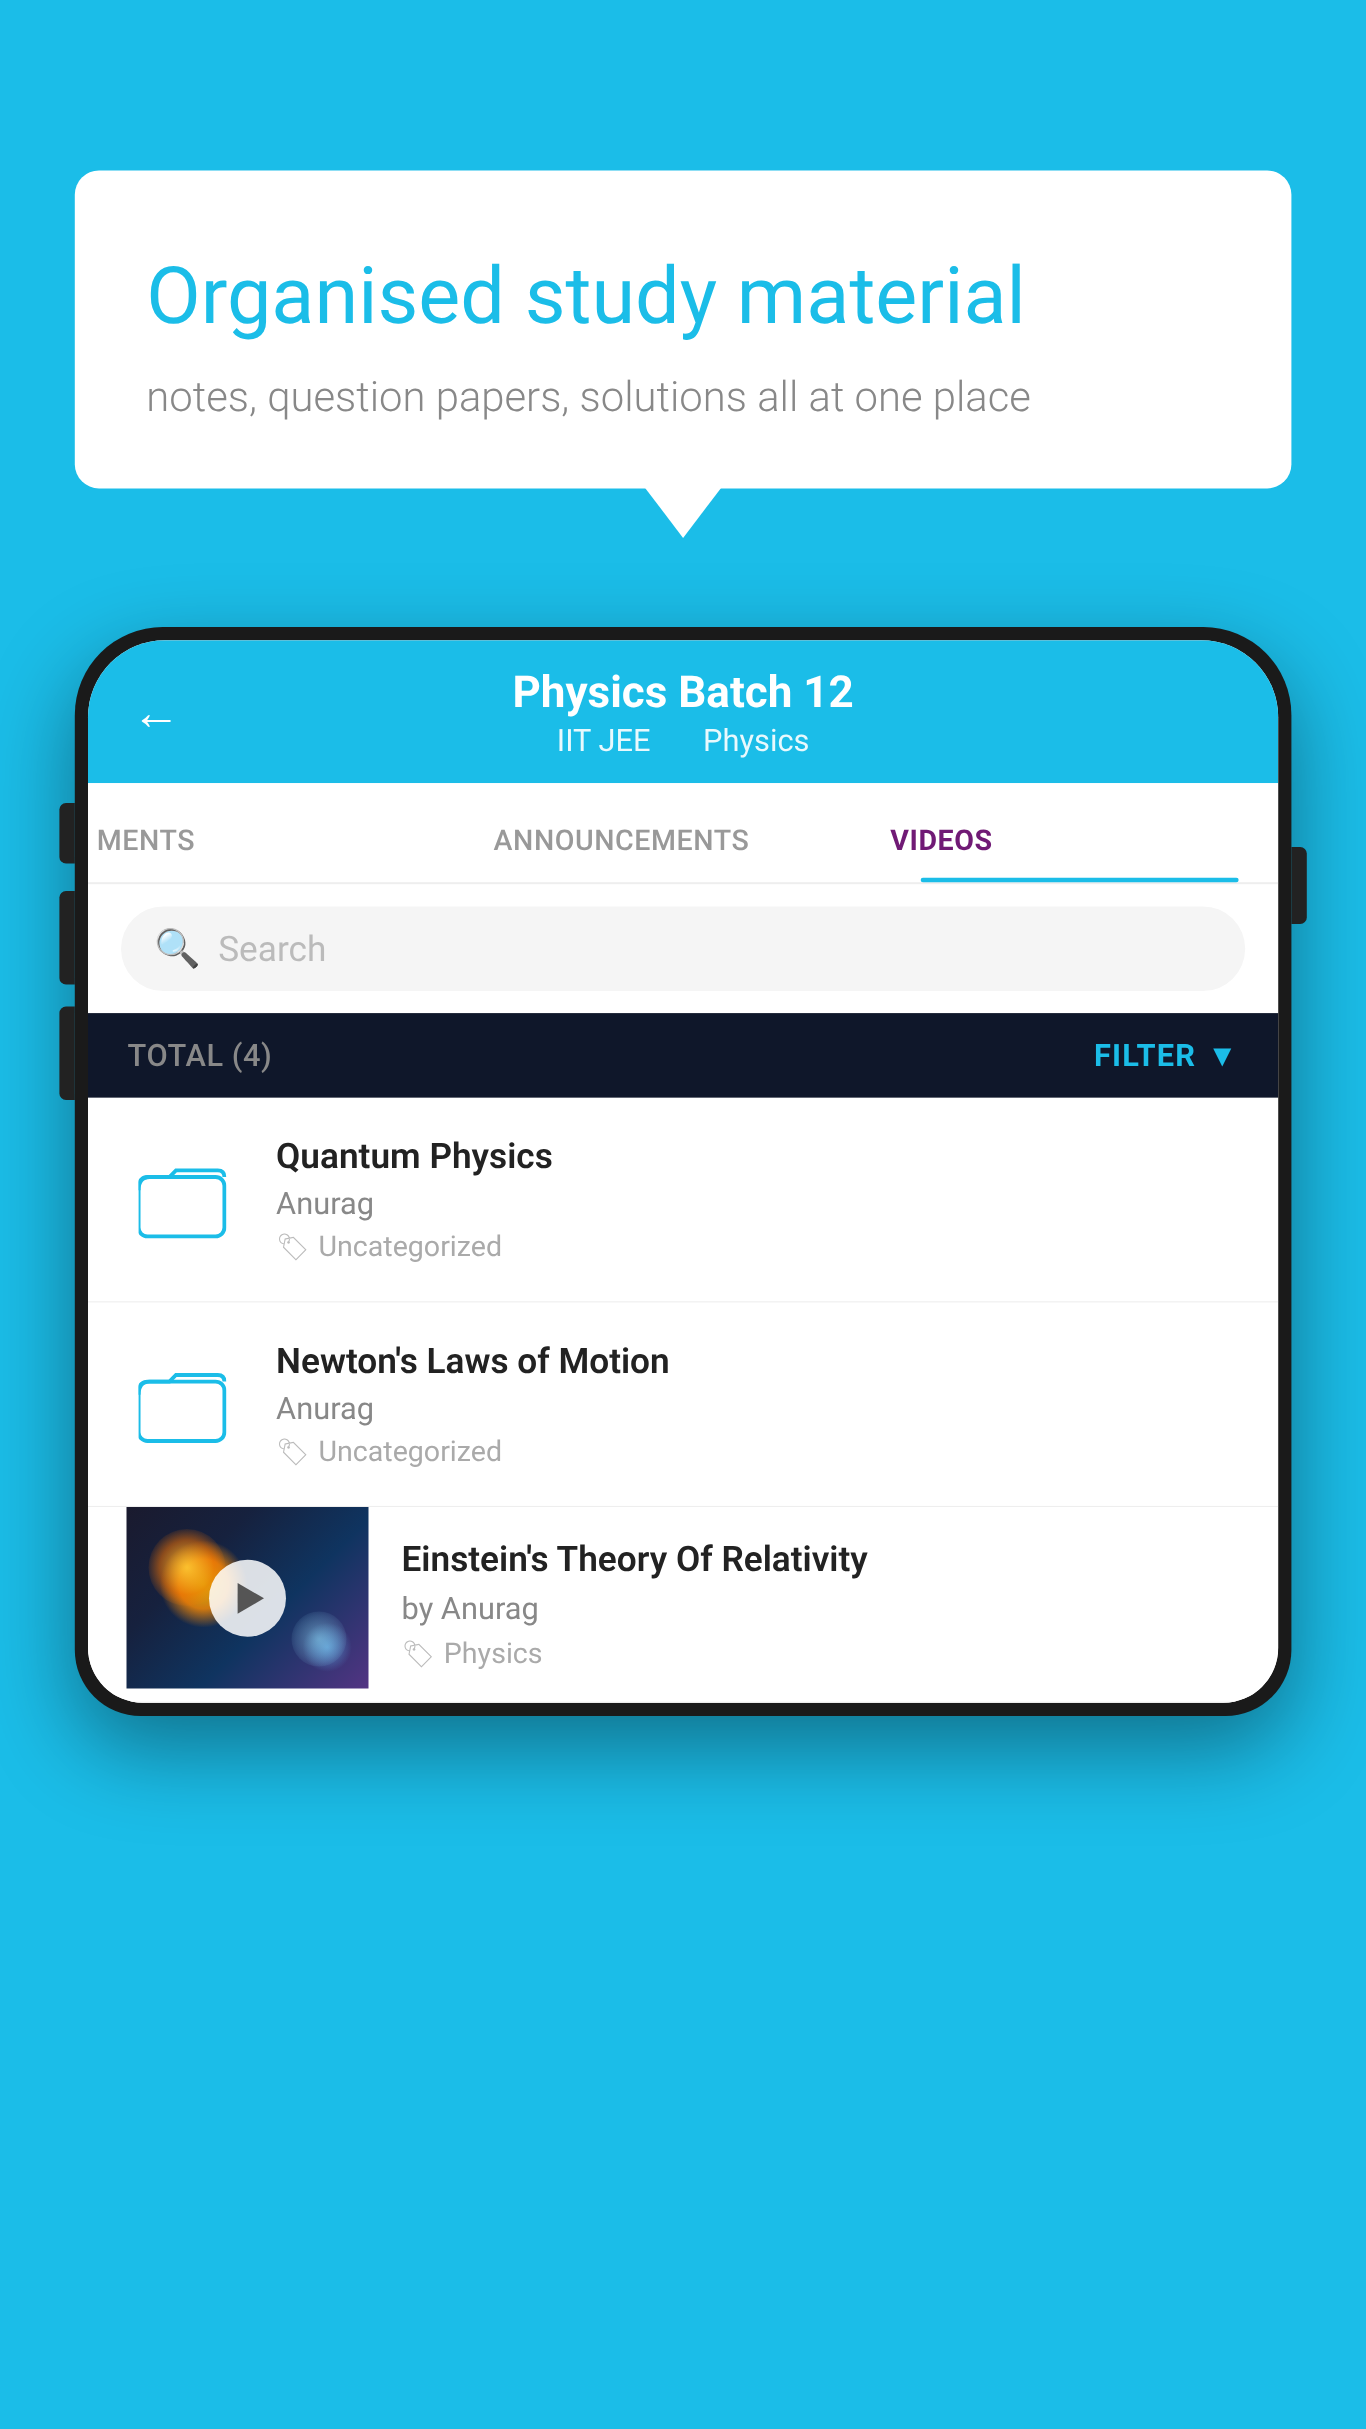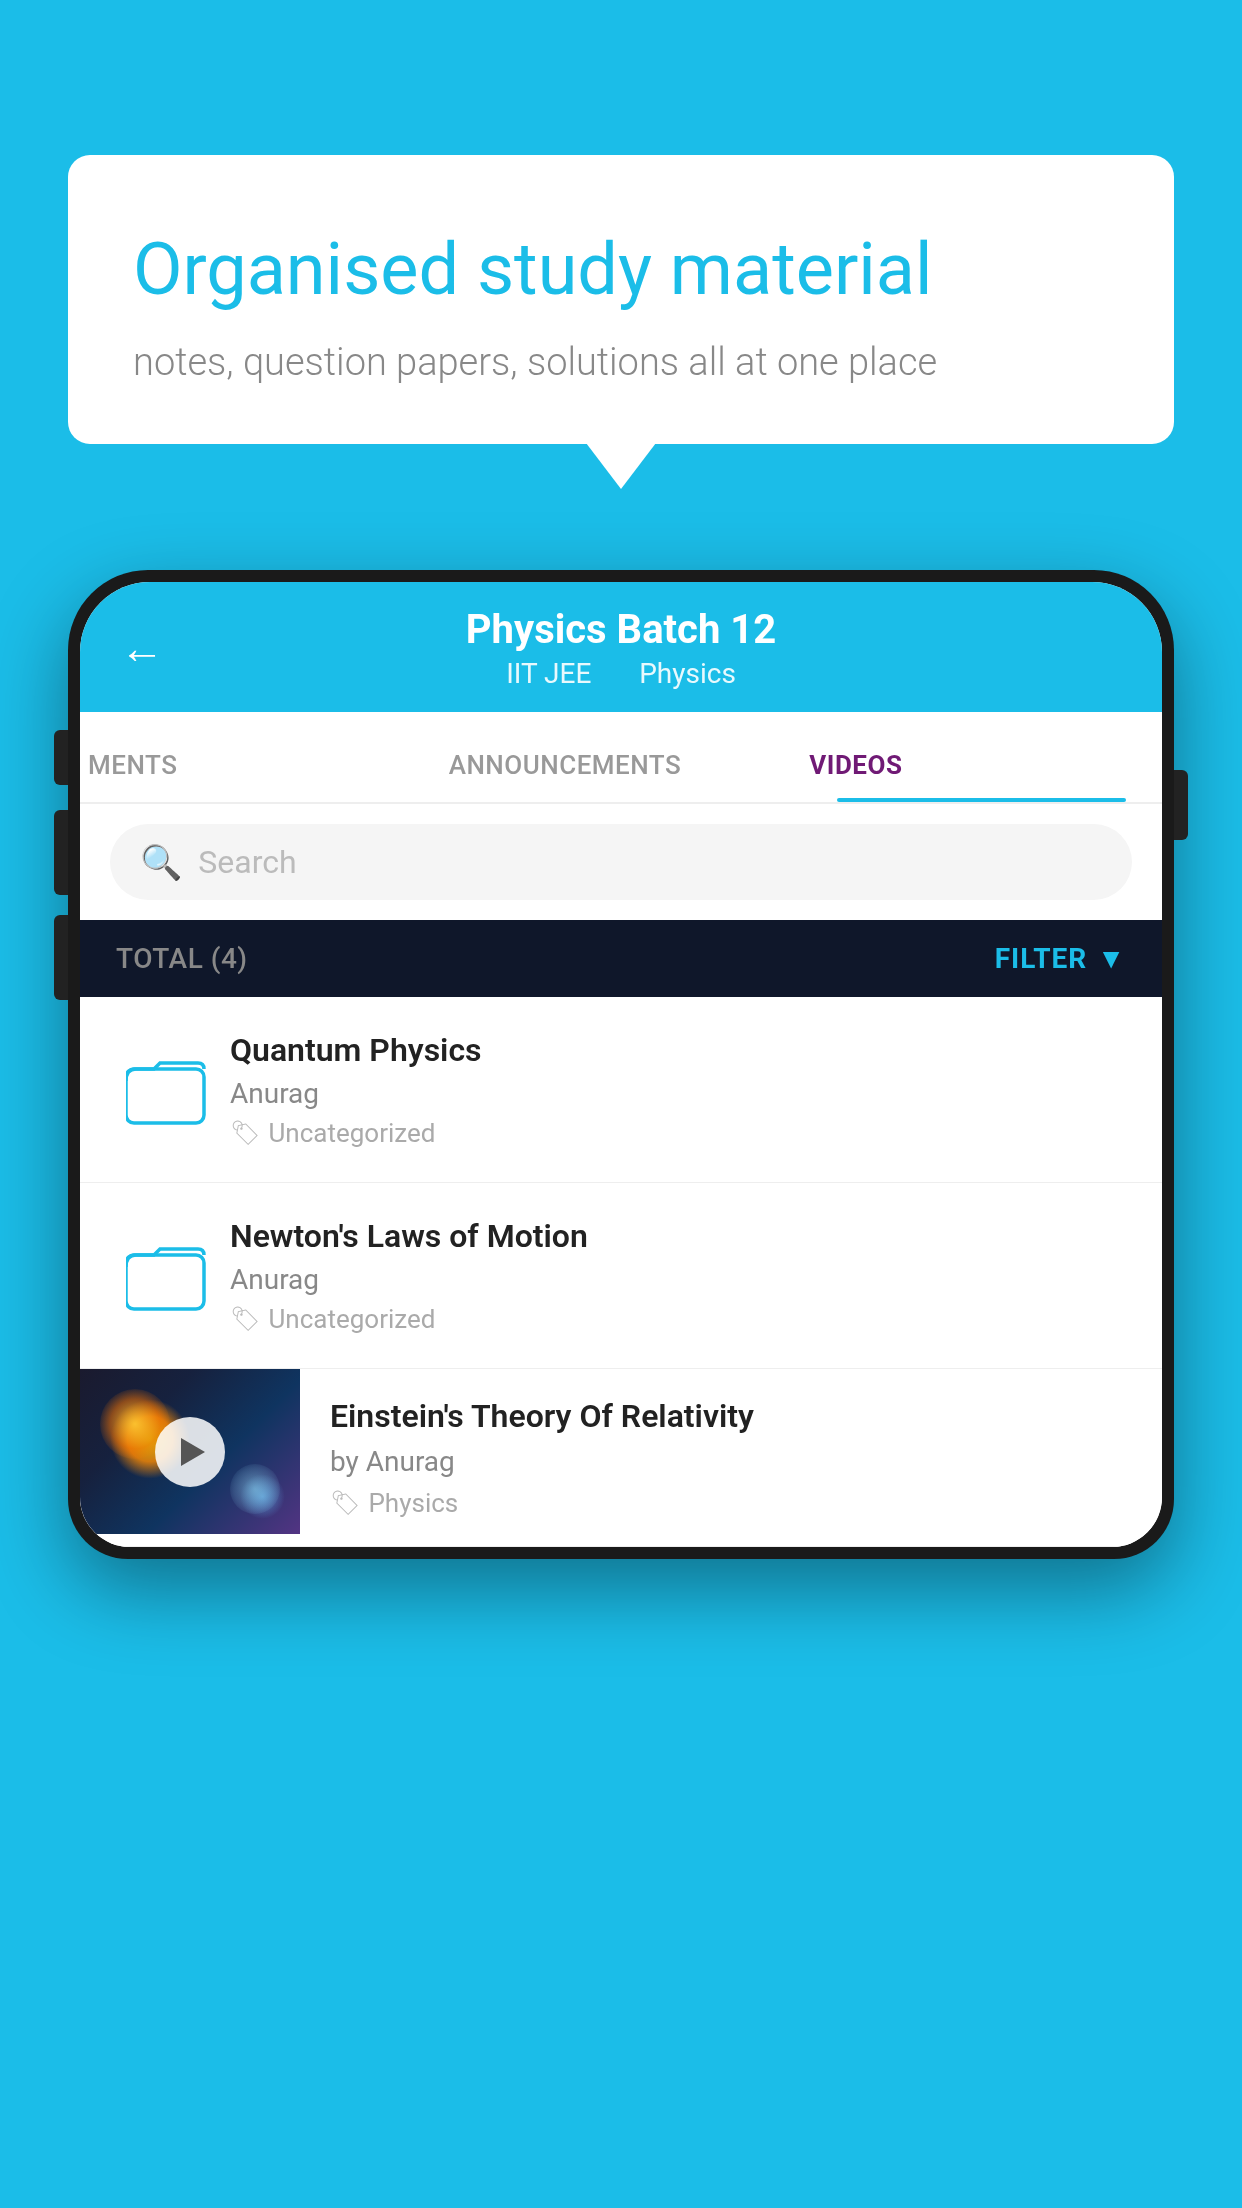--- a/index.html
+++ b/index.html
@@ -256,21 +256,21 @@
     
     .video-list {
       background: white;
     }
 
     .video-item {
       display: flex;
       align-items: center;
       padding: 34px 36px;
       border-bottom: 1px solid #eee;
-      gap: 14px;
+      gap: 35px;
     }
 
     .video-thumb {
       width: 100px;
       flex-shrink: 0;
       display: flex;
       align-items: center;
       justify-content: center;
     }
 
@@ -304,20 +304,21 @@
       color: #bbb;
     }
 
     
     .video-item-thumb {
       display: flex;
       align-items: flex-start;
       padding: 0 0 0 0;
       border-bottom: 1px solid #eee;
       gap: 0;
+      margin-left: 35px;
     }
 
     .thumb-image {
       width: 220px;
       height: 165px;
       flex-shrink: 0;
       background: linear-gradient(135deg, #1a1a2e 0%, #16213e 30%, #0f3460 60%, #533483 100%);
       position: relative;
       overflow: hidden;
     }

